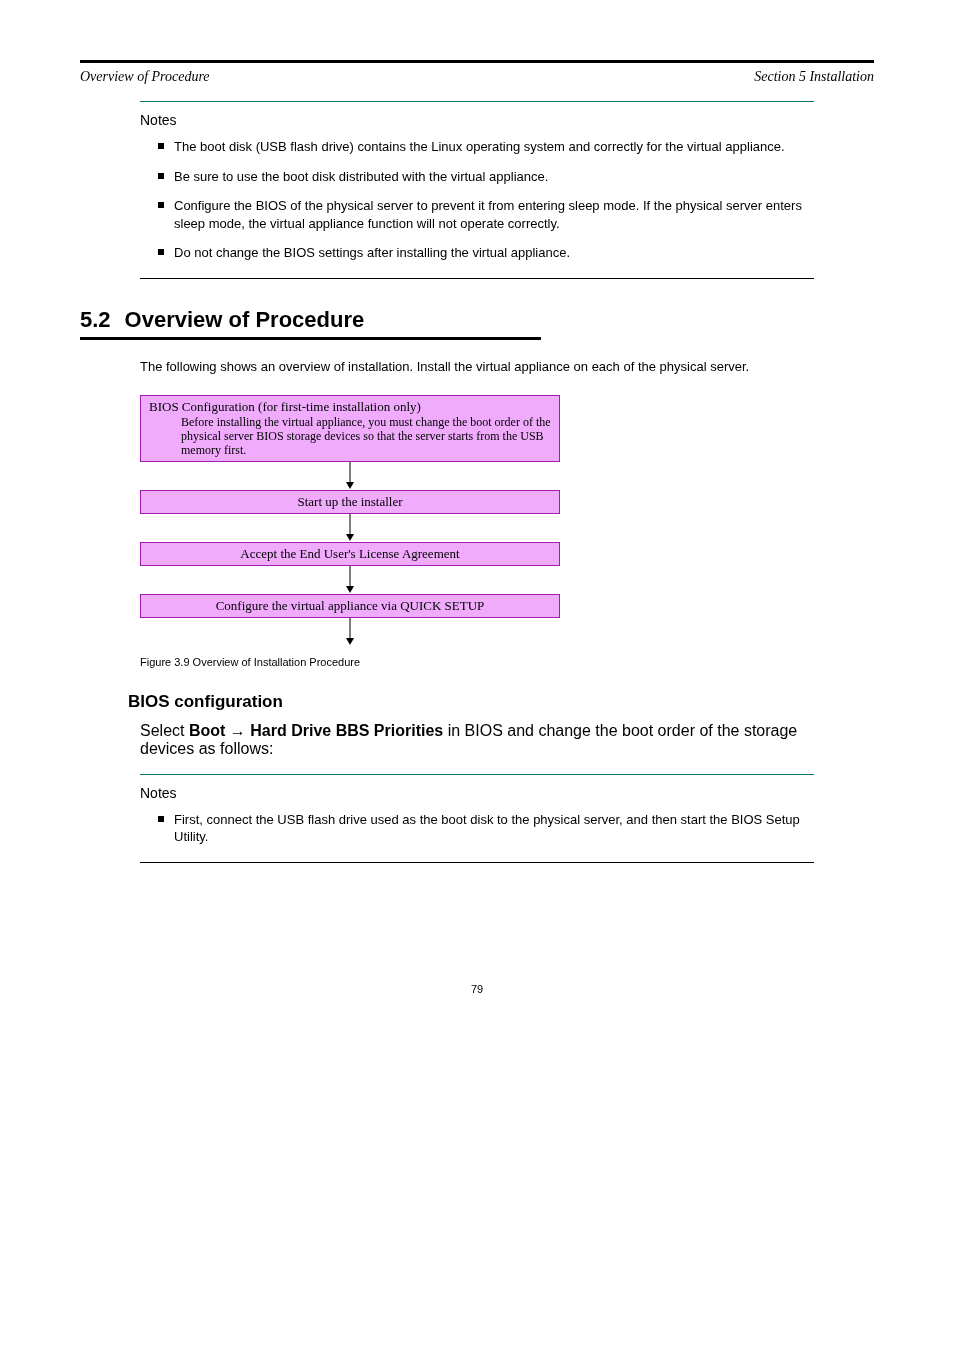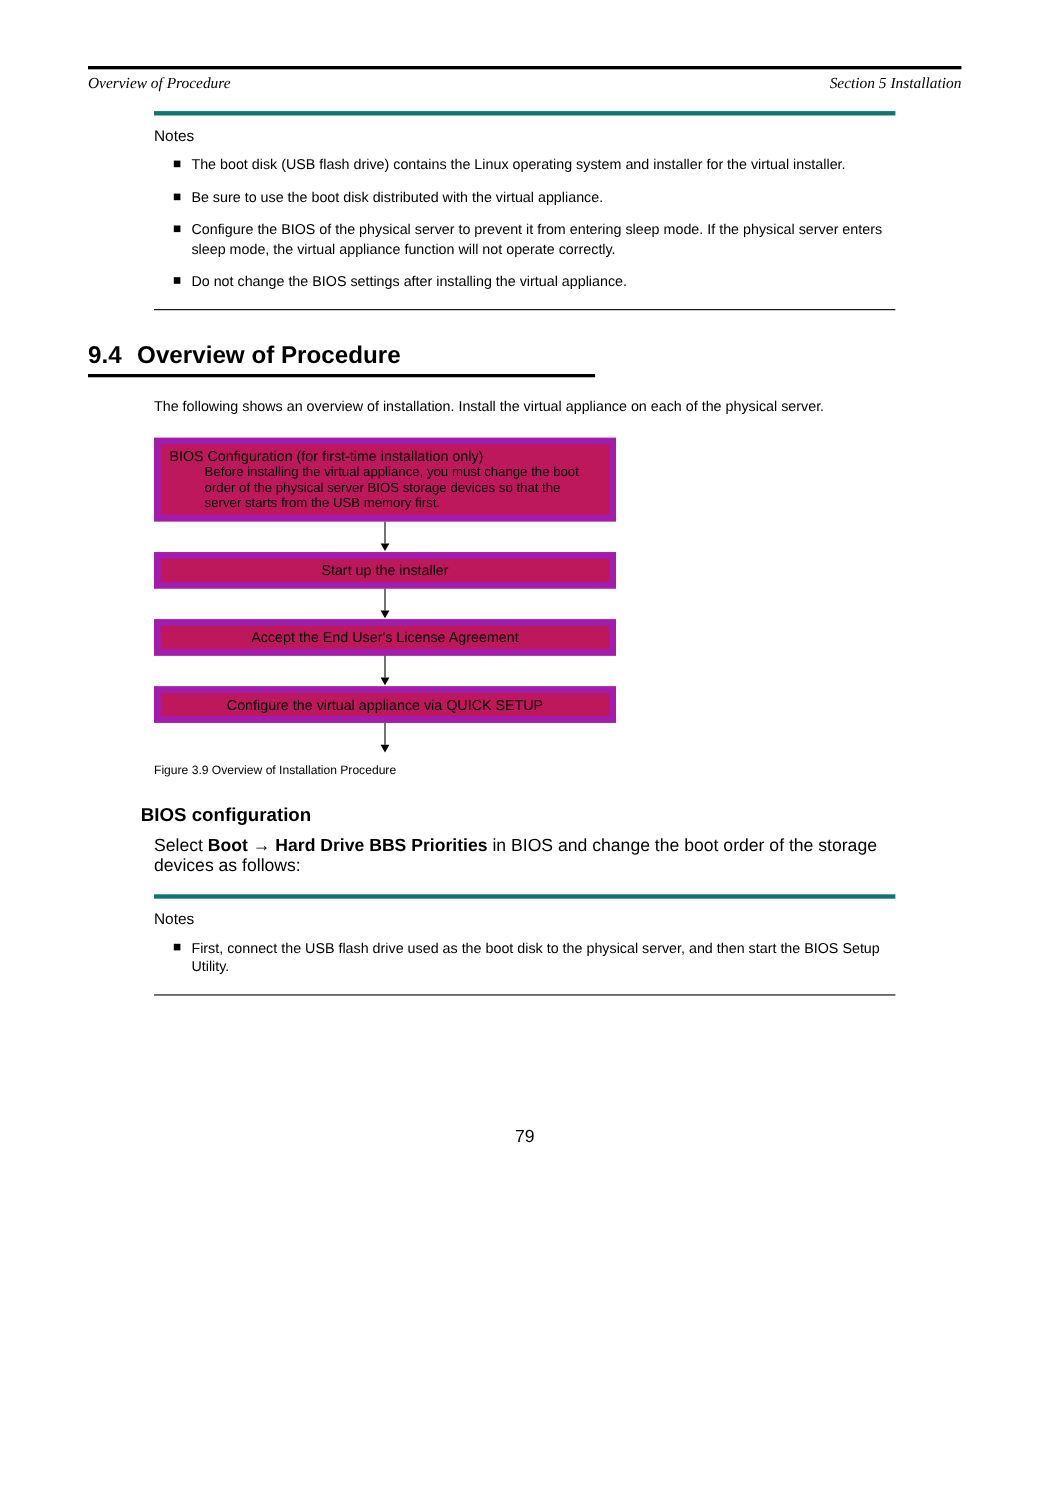--- a/index.html
+++ b/index.html
@@ -15,21 +15,21 @@
     display: flex;
     justify-content: space-between;
     font-size: 14px;
     font-style: italic;
     font-family: "Times New Roman", serif;
     margin-bottom: 16px;
   }
   .notes-block {
     margin-left: 60px;
     margin-right: 60px;
-    border-top: 4px solid #0f766e;
+    border-top: 1px solid #0f766e;
     border-bottom: 1px solid #000;
     padding: 4px 0 4px 0;
   }
   .notes-title {
     font-size: 14px;
     margin: 6px 0 10px 0;
   }
   .notes-list { list-style: none; padding-left: 18px; }
   .notes-list li {
     font-size: 13px;
@@ -62,25 +62,26 @@
     font-size: 13px;
     line-height: 1.45;
     margin-top: 18px;
   }
   .flow {
     margin-left: 60px;
     margin-top: 18px;
     width: 420px;
   }
   .flow-box {
-    border: 6px solid #a21caf;
+    border: 1px solid #a21caf;
     padding: 3px 8px;
     font-size: 13px;
     text-align: left;
-    background: #be185d;
+    background: #f0abfc;
+    font-family: Liberation Serif, serif;
   }
   .flow-text-center { text-align: center; }
   .flow-desc { font-size: 12px; line-height: 1.2; margin-left: 32px; }
   .arrow {
     display: flex; justify-content: center; align-items: center;
     height: 28px;
   }
   .arrow svg { width: 12px; height: 28px; }
   .caption {
     margin-left: 60px;
@@ -97,46 +98,46 @@
   .instruction {
     margin-left: 60px;
     margin-right: 70px;
     font-size: 16px;
     margin-top: 10px;
   }
   .instruction .kw { font-weight: bold; }
   .arrow-glyph { font-family: Arial, sans-serif; }
   .page-num {
     text-align: center;
-    font-size: 16px;
+    font-size: 11px;
     margin-top: 120px;
   }
 </style>
 </head>
 <body>
 
 <div class="top-rule"></div>
 
 <div class="header-row">
   <span>Overview of Procedure</span>
   <span>Section 5 Installation</span>
 </div>
 
 <div class="notes-block">
   <div class="notes-title">Notes</div>
   <ul class="notes-list">
-    <li>The boot disk (USB flash drive) contains the Linux operating system and installer for the virtual installer.</li>
+    <li>The boot disk (USB flash drive) contains the Linux operating system and correctly for the virtual appliance.</li>
     <li>Be sure to use the boot disk distributed with the virtual appliance.</li>
     <li>Configure the BIOS of the physical server to prevent it from entering sleep mode. If the physical server enters sleep mode, the virtual appliance function will not operate correctly.</li>
     <li>Do not change the BIOS settings after installing the virtual appliance.</li>
   </ul>
 </div>
 
 <div class="section-heading">
-  <span class="section-num">9.4</span>
+  <span class="section-num">5.2</span>
   <span class="section-title">Overview of Procedure</span>
 </div>
 
 <p class="body-text">The following shows an overview of installation. Install the virtual appliance on each of the physical server.</p>
 
 <div class="flow">
   <div class="flow-box">
     <div style="font-size:13px;">BIOS Configuration (for first-time installation only)</div>
     <div class="flow-desc">Before installing the virtual appliance, you must change the boot order of the physical server BIOS storage devices so that the server starts from the USB memory first.</div>
   </div>

